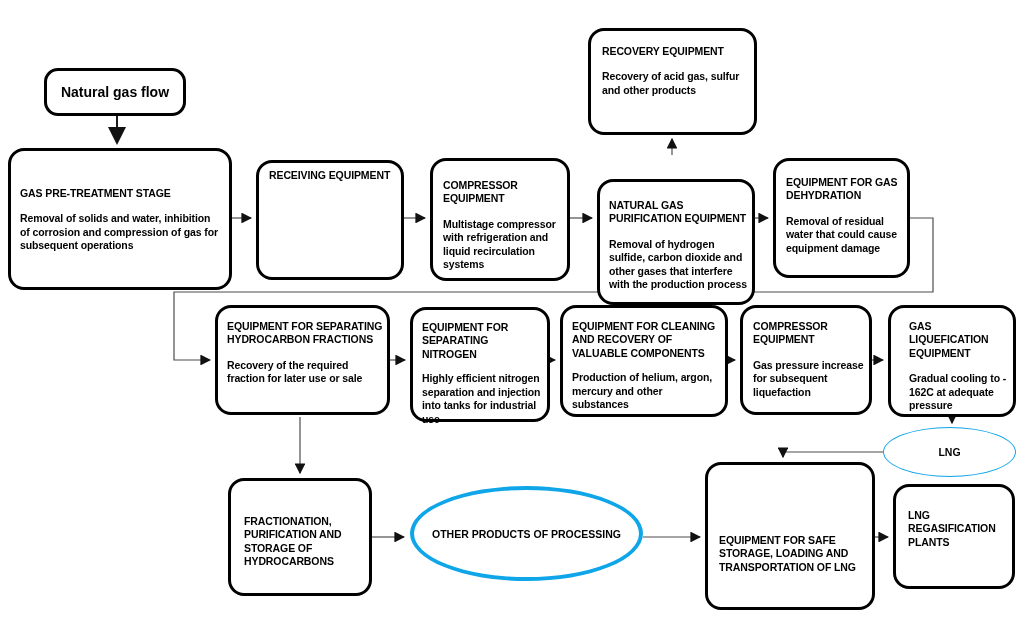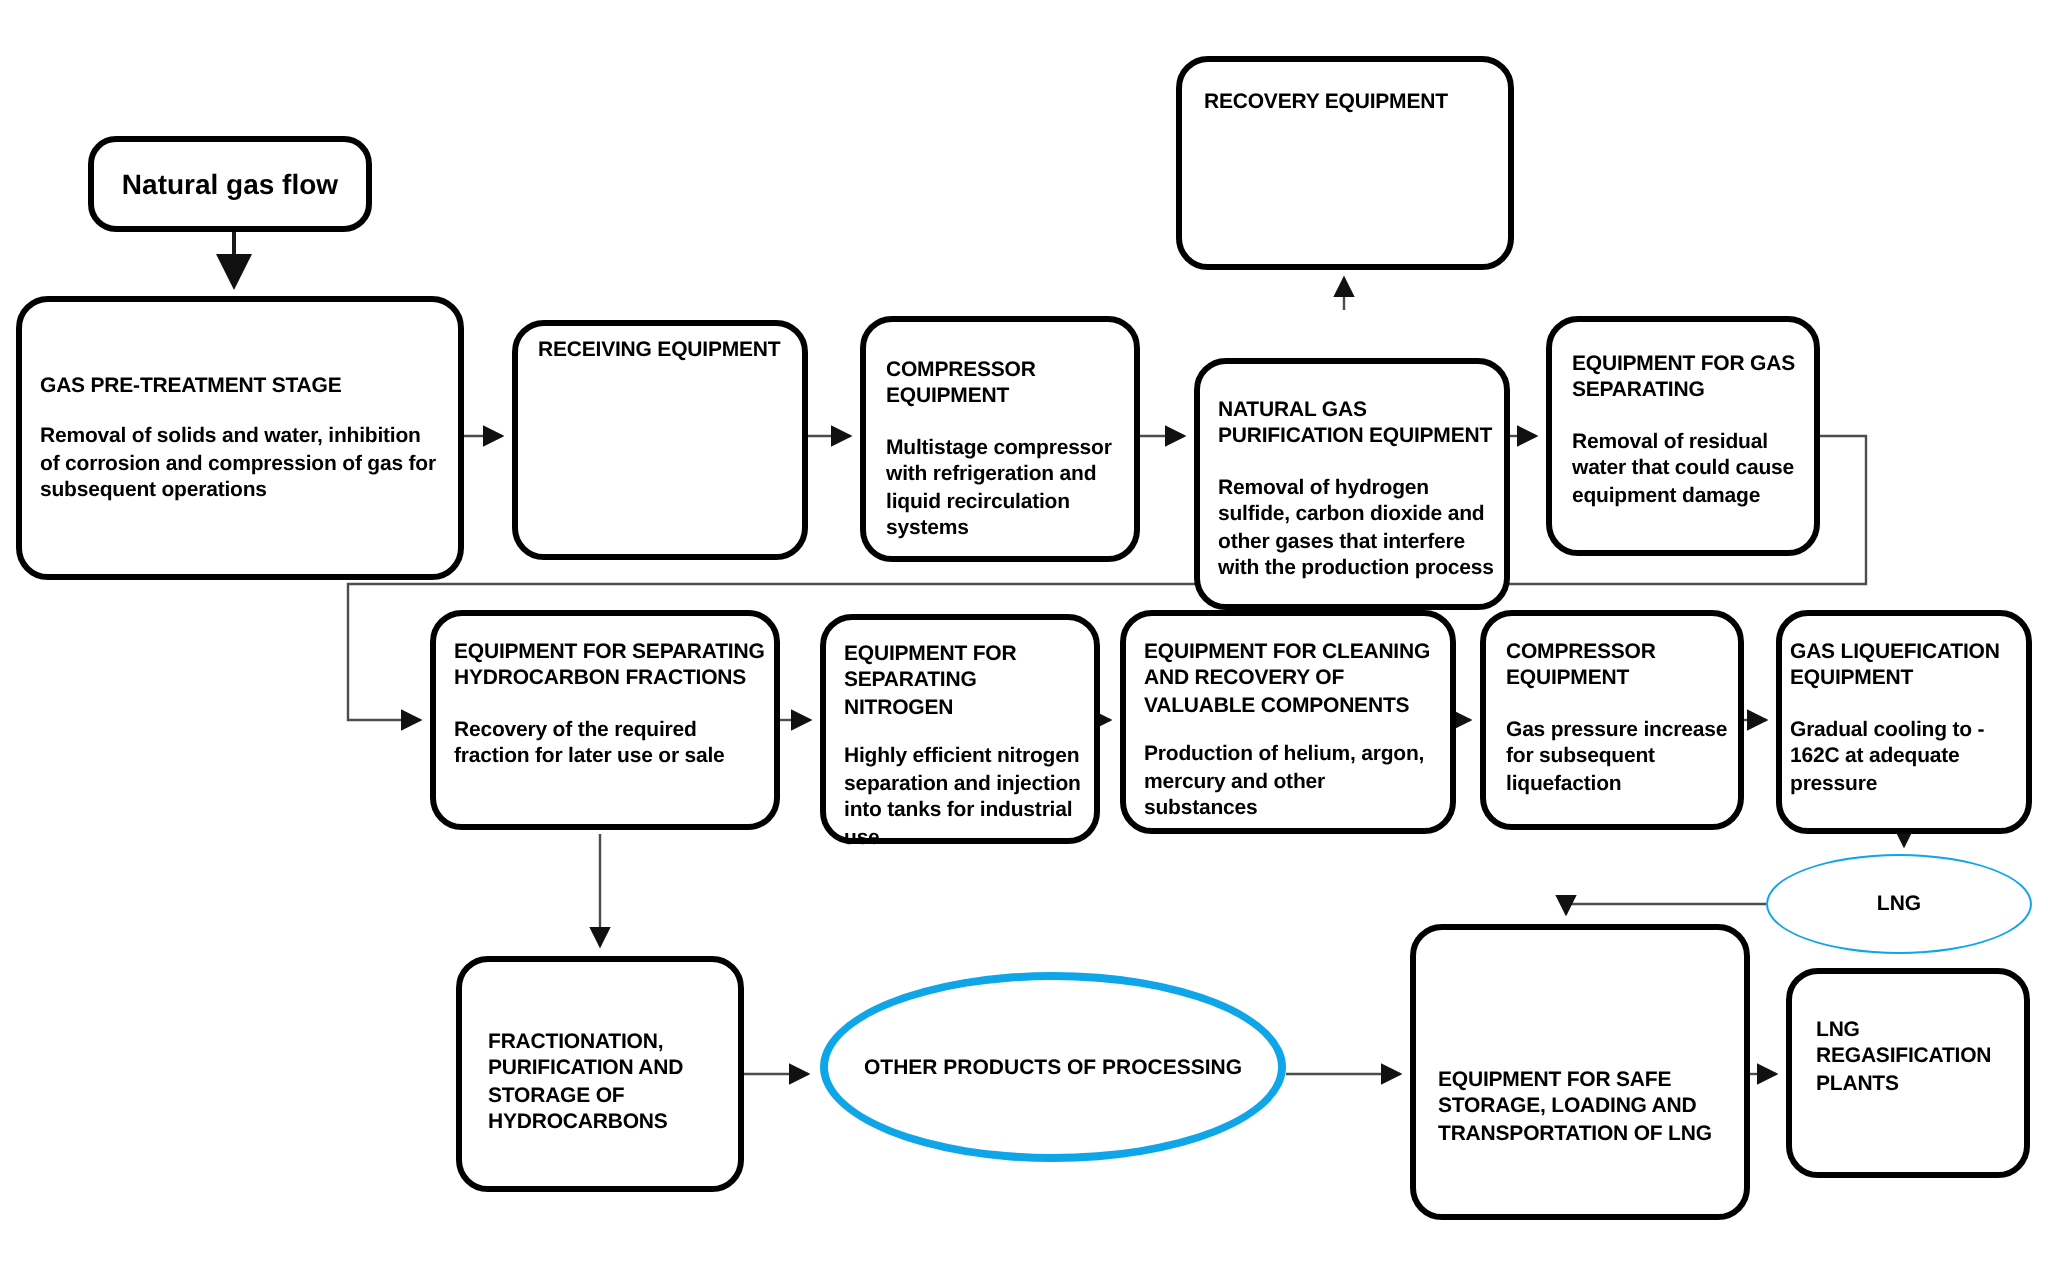--- a/index.html
+++ b/index.html
@@ -80,24 +80,25 @@
     <div class="body">Multistage compressor with refrigeration and liquid recirculation systems</div>
   </div>
 
   <div class="node" style="left:597px; top:155px; width:158px; height:126px; padding:17px 5px 6px 9px;margin-top:24px;">
     <div class="title">NATURAL GAS PURIFICATION EQUIPMENT</div>
     <div class="body">Removal of hydrogen sulfide, carbon dioxide and other gases that interfere with the production process</div>
   </div>
 
   <div class="node" style="left:588px; top:28px; width:169px; height:107px; padding:14px 10px 6px 11px;">
     <div class="title">RECOVERY EQUIPMENT</div>
+    <div class="body">Recovery of acid gas, sulfur and other products</div>
   </div>
 
   <div class="node" style="left:773px; top:158px; width:137px; height:120px; padding:15px 7px 6px 10px;">
-    <div class="title">EQUIPMENT FOR GAS SEPARATING</div>
+    <div class="title">EQUIPMENT FOR GAS DEHYDRATION</div>
     <div class="body">Removal of residual water that could cause equipment damage</div>
   </div>
 
   <div class="node" style="left:215px; top:305px; width:175px; height:110px; padding:12px 4px 6px 9px;">
     <div class="title">EQUIPMENT FOR SEPARATING HYDROCARBON FRACTIONS</div>
     <div class="body">Recovery of the required fraction for later use or sale</div>
   </div>
 
   <div class="node" style="left:410px; top:307px; width:140px; height:115px; padding:11px 4px 6px 9px;">
     <div class="title">EQUIPMENT FOR SEPARATING NITROGEN</div>
@@ -107,21 +108,21 @@
   <div class="node" style="left:560px; top:305px; width:168px; height:112px; padding:12px 4px 6px 9px;">
     <div class="title">EQUIPMENT FOR CLEANING AND RECOVERY OF VALUABLE COMPONENTS</div>
     <div class="body" style="margin-top:11px;">Production of helium, argon, mercury and other substances</div>
   </div>
 
   <div class="node" style="left:740px; top:305px; width:132px; height:110px; padding:12px 4px 6px 10px;">
     <div class="title">COMPRESSOR EQUIPMENT</div>
     <div class="body">Gas pressure increase for subsequent liquefaction</div>
   </div>
 
-  <div class="node" style="left:888px; top:305px; width:128px; height:112px; padding:12px 4px 6px 4px;">
+  <div class="node" style="left:888px; top:305px; width:128px; height:112px; padding:12px 4px 6px 18px;">
     <div class="title">GAS LIQUEFICATION EQUIPMENT</div>
     <div class="body">Gradual cooling to - 162C at adequate pressure</div>
   </div>
 
   <div class="node" style="left:228px; top:478px; width:144px; height:118px; padding:34px 4px 6px 13px;">
     <div class="title">FRACTIONATION, PURIFICATION AND STORAGE OF HYDROCARBONS</div>
   </div>
 
   <div class="ellipse thick" style="left:410px; top:486px; width:233px; height:95px;">
     <span>OTHER PRODUCTS OF PROCESSING</span>

